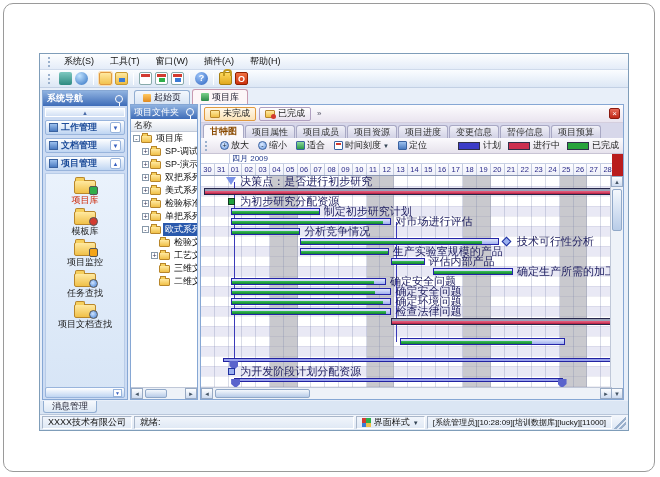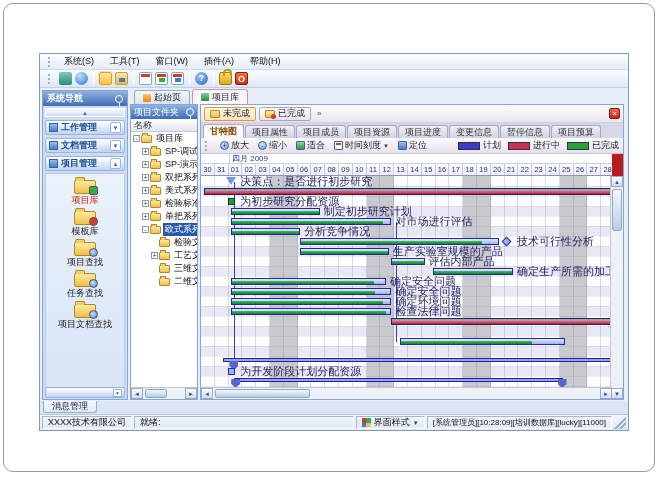--- a/index.html
+++ b/index.html
@@ -226,25 +226,25 @@
               <div class="badge badge-chart-green" data-name="chart-green-icon"></div>
             </div>
             <div class="lbl" data-name="sidebar-item-label">项目库</div>
           </div>
           <div class="sb-item" data-name="sidebar-item-模板库">
             <div class="big-folder" data-name="folder-icon">
               <div class="badge badge-block-red" data-name="block-red-icon"></div>
             </div>
             <div class="lbl" data-name="sidebar-item-label">模板库</div>
           </div>
-          <div class="sb-item" data-name="sidebar-item-项目查找">
+          <div class="sb-item" data-name="sidebar-item-项目监控">
             <div class="big-folder" data-name="folder-icon">
-              <div class="badge badge-search-blue" data-name="search-blue-icon"></div>
-            </div>
-            <div class="lbl" data-name="sidebar-item-label">项目查找</div>
+              <div class="badge badge-monitor-blue" data-name="monitor-blue-icon"></div>
+            </div>
+            <div class="lbl" data-name="sidebar-item-label">项目监控</div>
           </div>
           <div class="sb-item" data-name="sidebar-item-任务查找">
             <div class="big-folder" data-name="folder-icon">
               <div class="badge badge-search-blue" data-name="search-blue-icon"></div>
             </div>
             <div class="lbl" data-name="sidebar-item-label">任务查找</div>
           </div>
           <div class="sb-item" data-name="sidebar-item-项目文档查找">
             <div class="big-folder" data-name="folder-icon">
               <div class="badge badge-search-blue" data-name="search-blue-icon"></div>

